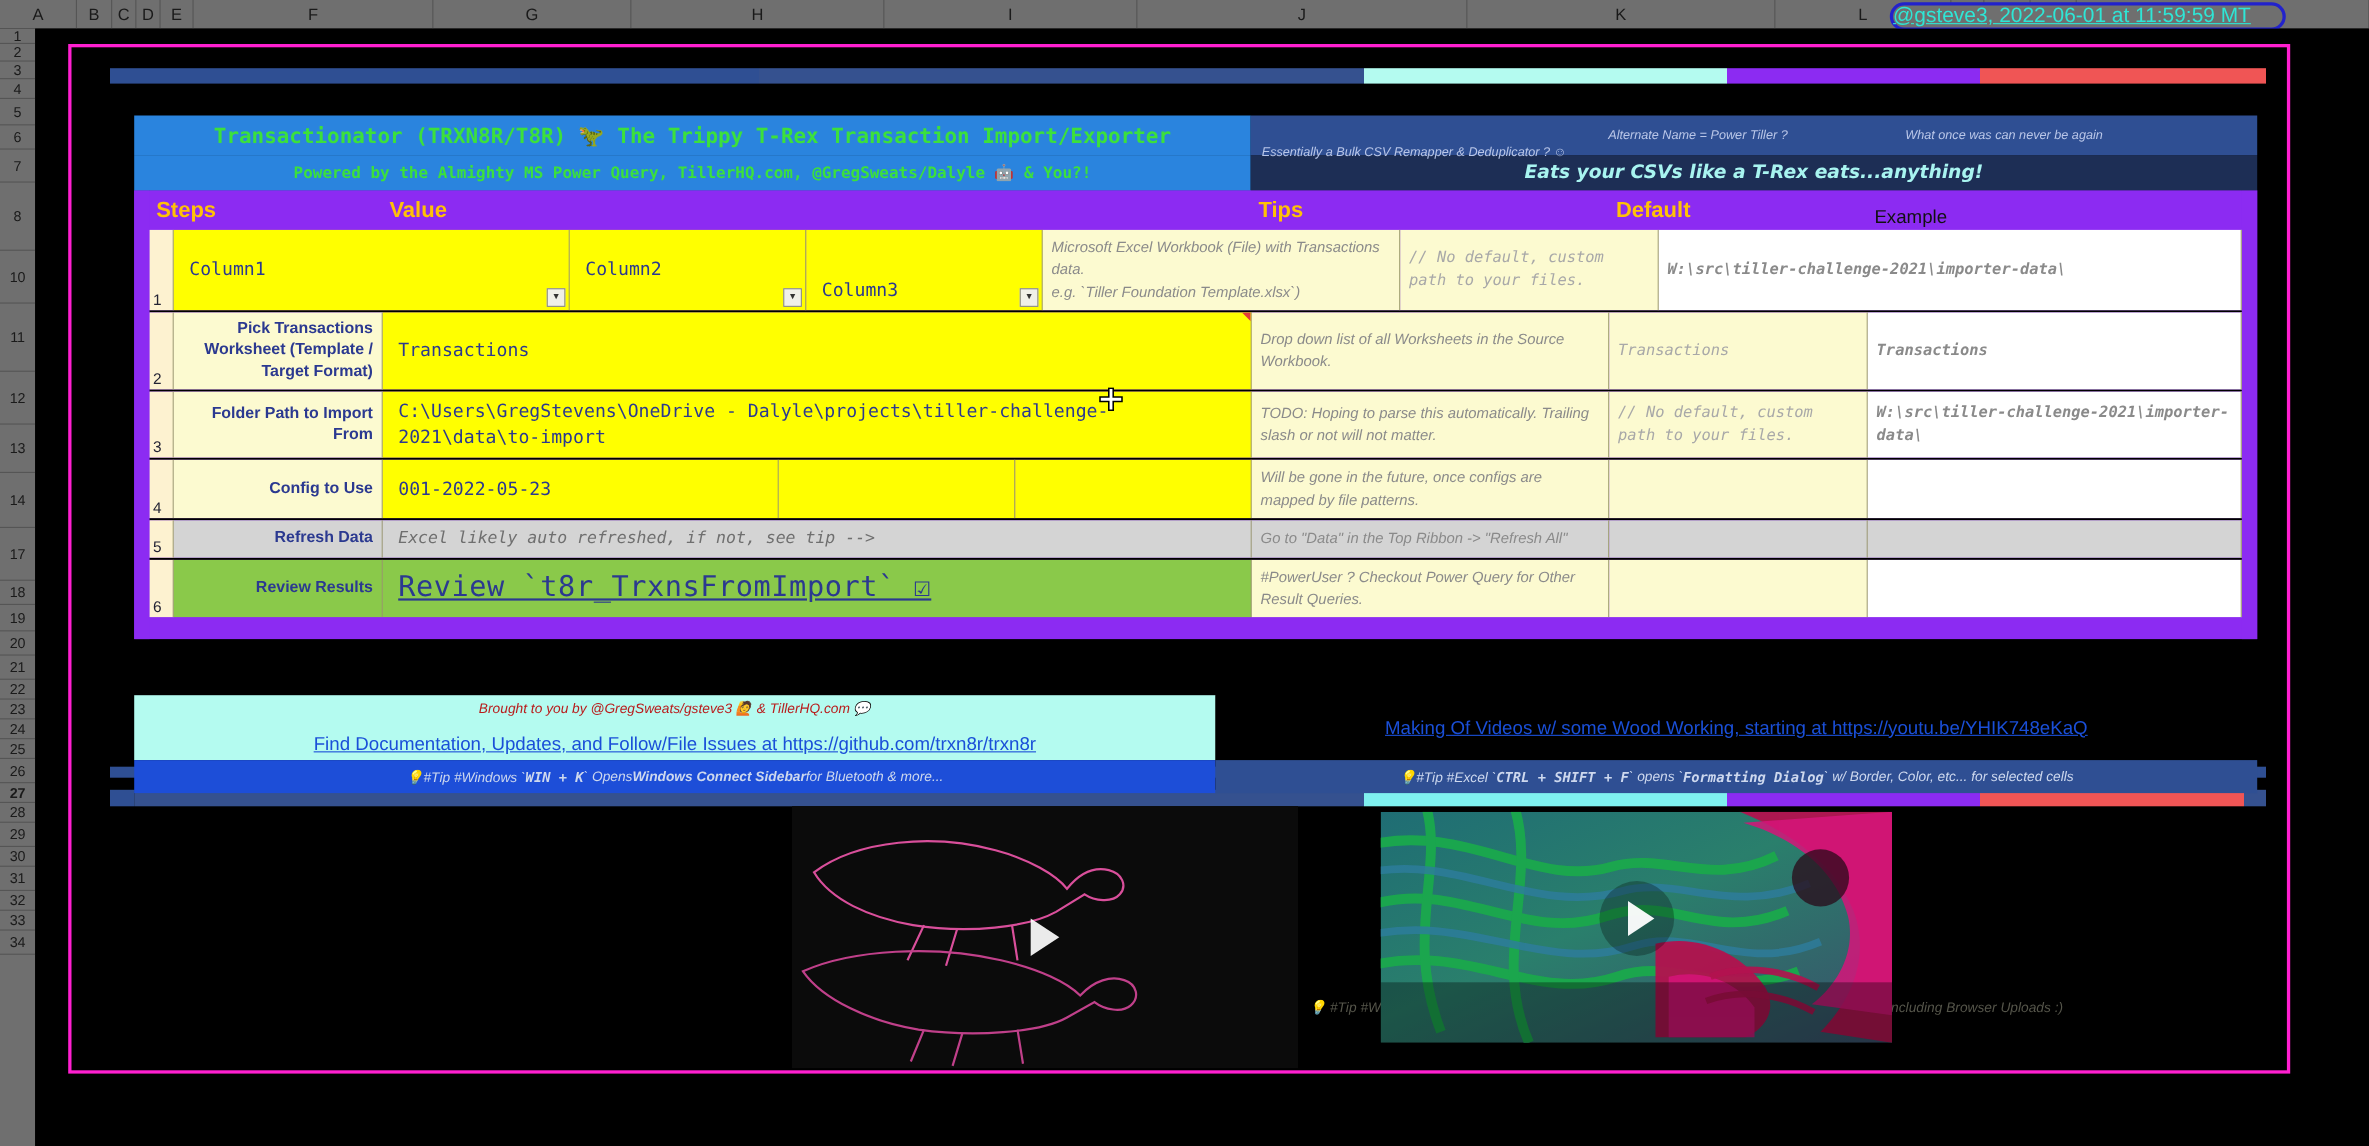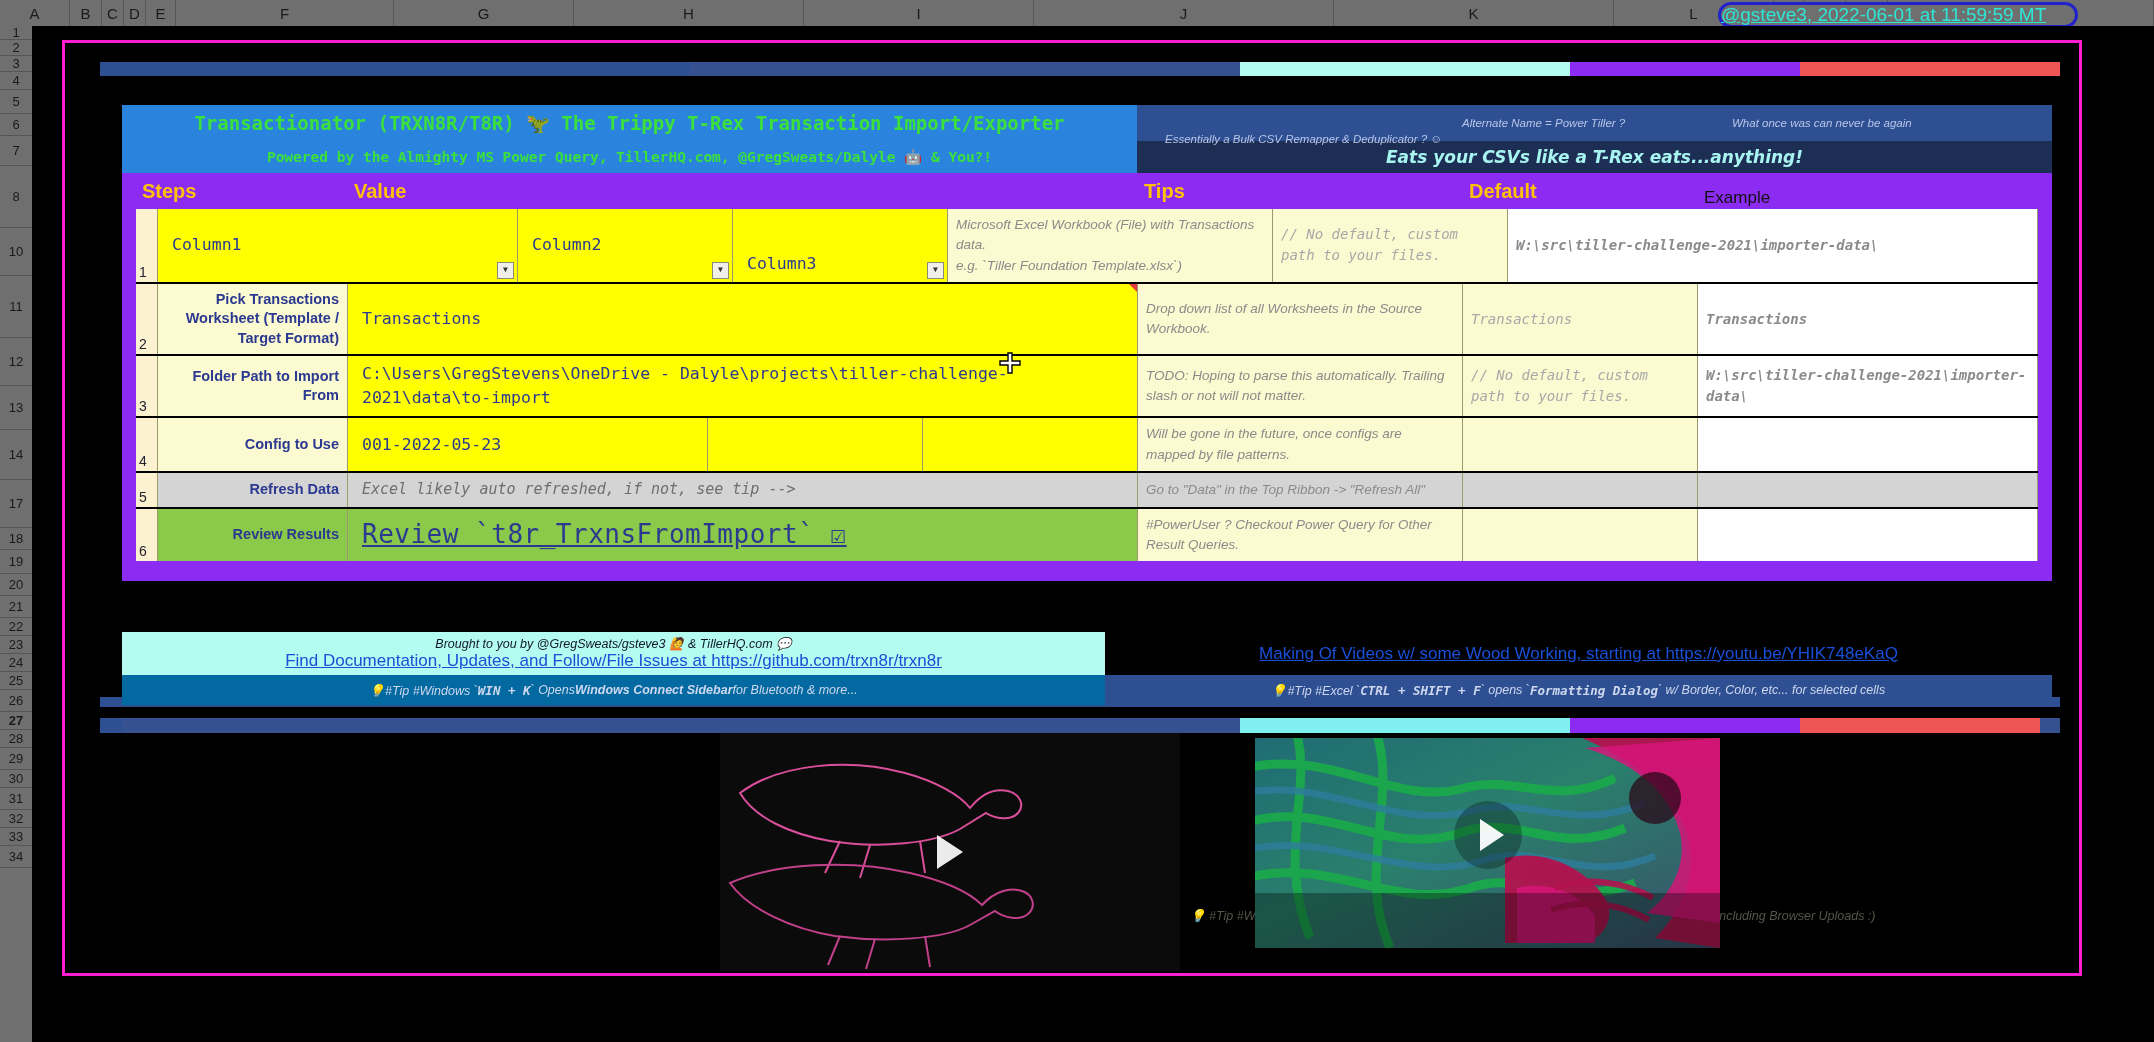--- a/index.html
+++ b/index.html
@@ -301,43 +301,43 @@
     width: 1930px;
   }
   .f-row { display: flex; }
   .f-credits {
     width: 983px;
     background: #b4fbf0;
     padding: 4px 0 4px 0;
     text-align: center;
   }
   .f-credits .small {
-    color: #0f172a;
+    color: #b91c1c;
     font-size: 12.5px;
     font-style: italic;
     display: block;
-    margin-bottom: 0;
+    margin-bottom: 16px;
   }
   .f-credits a, .f-right a {
     color: #1a4fd8;
     text-decoration: underline;
     font-size: 17px;
   }
   .f-right {
     flex: 1;
     background: #000;
     display: flex;
     align-items: center;
     justify-content: center;
     padding: 4px 0;
   }
   .tip-row { display: flex; height: 30px; }
   .tip-left {
     width: 983px;
-    background: #0369a1;
+    background: #1d4ed8;
     display: flex; align-items: center; justify-content: center;
     color: #cdd8ee;
     font-size: 12.5px;
     font-style: italic;
   }
   .tip-right {
     flex: 1;
     background: #2f4f93;
     display: flex; align-items: center; justify-content: center;
     color: #cdd8ee;
@@ -512,21 +512,21 @@
     <div class="stripe" style="width:230px;background:#8c2bf2;"></div>
     <div class="stripe" style="width:240px;background:#f05555;"></div>
     <div class="stripe" style="flex:1;background:#35518f;"></div>
   </div>
 
   <div class="card">
 
     <div class="title-row">
       <div class="title-left">Transactionator (TRXN8R/T8R) 🦖 The Trippy T-Rex Transaction Import/Exporter</div>
       <div class="title-right">
-        <span class="tagline" style="left:28px;margin-top:32px;">Essentially a Bulk CSV Remapper &amp; Deduplicator ? ☺</span>
+        <span class="tagline" style="left:10px;margin-top:32px;">Essentially a Bulk CSV Remapper &amp; Deduplicator ? ☺</span>
         <span class="tagline" style="left:325px;">Alternate Name = Power Tiller ?</span>
         <span class="tagline" style="left:595px;">What once was can never be again</span>
       </div>
     </div>
 
     <div class="subtitle-row">
       <div class="subtitle-left">Powered by the Almighty MS Power Query, TillerHQ.com, @GregSweats/Dalyle 🤖 &amp; You?!</div>
       <div class="subtitle-right">Eats your CSVs like a T-Rex eats...anything!</div>
     </div>
 

